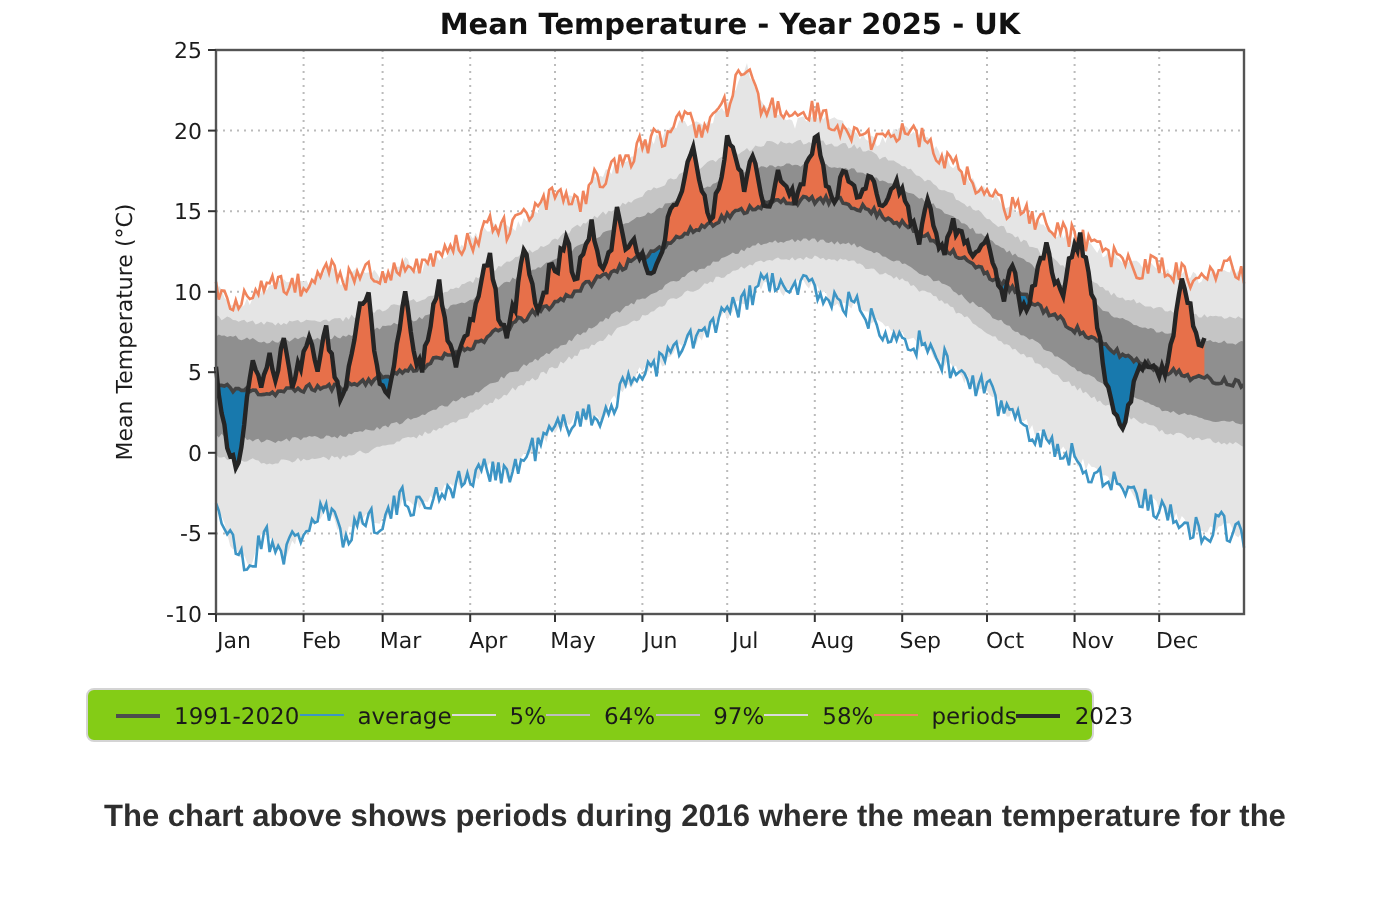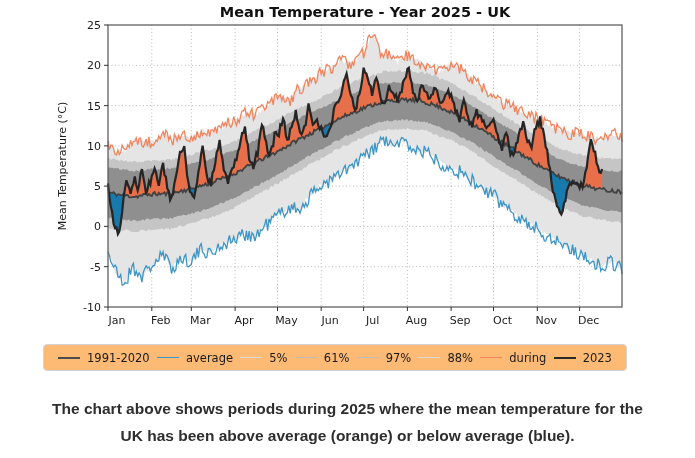--- a/index.html
+++ b/index.html
@@ -2,22 +2,22 @@
 <html><head>
 <meta charset="utf-8">
 <style>
   html,body{margin:0;padding:0;background:#fff;}
   #page{position:relative;width:695px;height:458px;background:#fff;overflow:hidden;
         font-family:"DejaVu Sans",sans-serif;}
   svg text{font-family:"DejaVu Sans",sans-serif;}
   .title-text{font-size:14.5px;font-weight:700;fill:#111;}
   .axis-label{font-size:11px;fill:#1c1c1c;}
   .tick-label{font-size:11px;fill:#1c1c1c;}
-  #legend-box{position:absolute;left:43px;top:344px;width:584px;height:27px;
-      box-sizing:border-box;border:1px solid #d4d4d4;border-radius:4px;background:#fdba74;
+  #legend-box{position:absolute;left:43px;top:344px;width:504px;height:27px;
+      box-sizing:border-box;border:1px solid #d4d4d4;border-radius:4px;background:#84cc16;
       display:flex;align-items:center;justify-content:space-between;padding:0 14px;}
   .leg-item{display:flex;align-items:center;gap:7px;white-space:nowrap;}
   .leg-line{display:inline-block;width:22px;height:0;}
   .leg-label{font-size:11.5px;color:#1a1a1a;}
   #caption{position:absolute;left:0;top:396px;width:695px;text-align:center;
       font-family:"Liberation Sans",sans-serif;font-weight:700;font-size:15.5px;
       line-height:1.72;color:#2e2e2e;}
 </style>
 </head>
 <body>
@@ -106,38 +106,37 @@
       <span class="leg-item">
         <span class="leg-line" style="border-top: 1.5px solid rgb(61, 149, 197);"></span>
         <span class="leg-label">average</span>
       </span>
       <span class="leg-item">
         <span class="leg-line" style="border-top: 1.5px solid rgb(218, 218, 218);"></span>
         <span class="leg-label">5%</span>
       </span>
       <span class="leg-item">
         <span class="leg-line" style="border-top: 1.5px solid rgb(189, 189, 189);"></span>
-        <span class="leg-label">61%</span>
+        <span class="leg-label">64%</span>
       </span>
       <span class="leg-item">
         <span class="leg-line" style="border-top: 1.5px solid rgb(189, 189, 189);"></span>
         <span class="leg-label">97%</span>
       </span>
       <span class="leg-item">
         <span class="leg-line" style="border-top: 1.5px solid rgb(218, 218, 218);"></span>
-        <span class="leg-label">88%</span>
+        <span class="leg-label">58%</span>
       </span>
       <span class="leg-item">
         <span class="leg-line" style="border-top: 1.5px solid rgb(240, 132, 92);"></span>
-        <span class="leg-label">during</span>
+        <span class="leg-label">periods</span>
       </span>
       <span class="leg-item">
         <span class="leg-line" style="border-top: 2px solid rgb(42, 42, 42);"></span>
         <span class="leg-label">2023</span>
       </span>
     </div>
 
   <div id="caption">
-    <div>The chart above shows periods during 2025 where the mean temperature for the</div>
-    <div>UK has been above average (orange) or below average (blue).</div>
+    <div>The chart above shows periods during 2016 where the mean temperature for the</div>
   </div>
 
 </div>
 
 </body></html>

